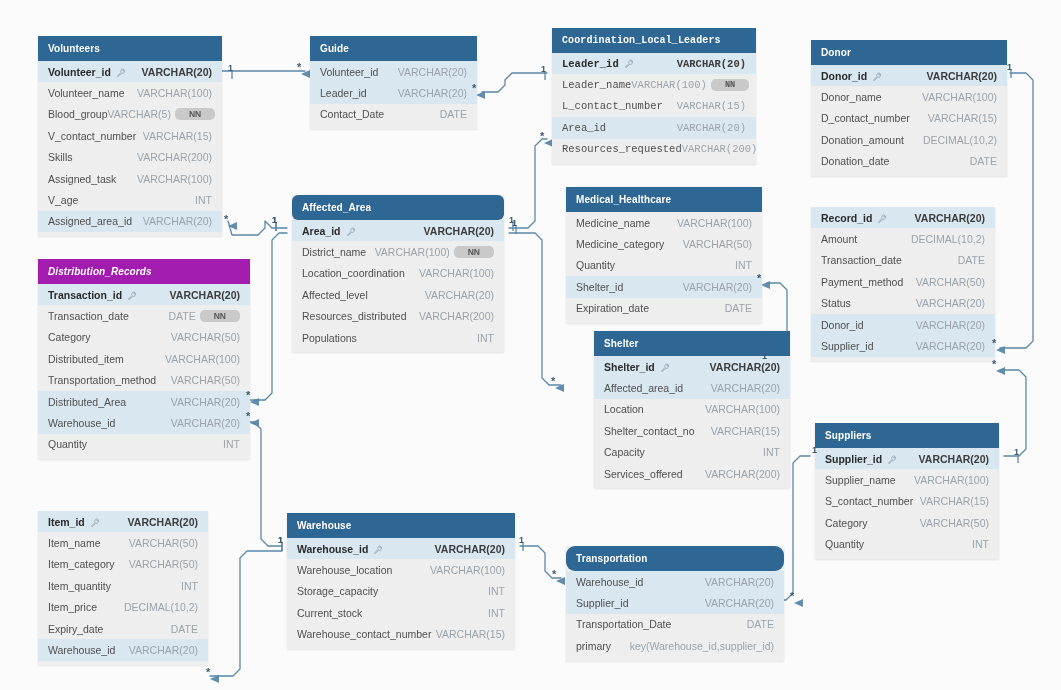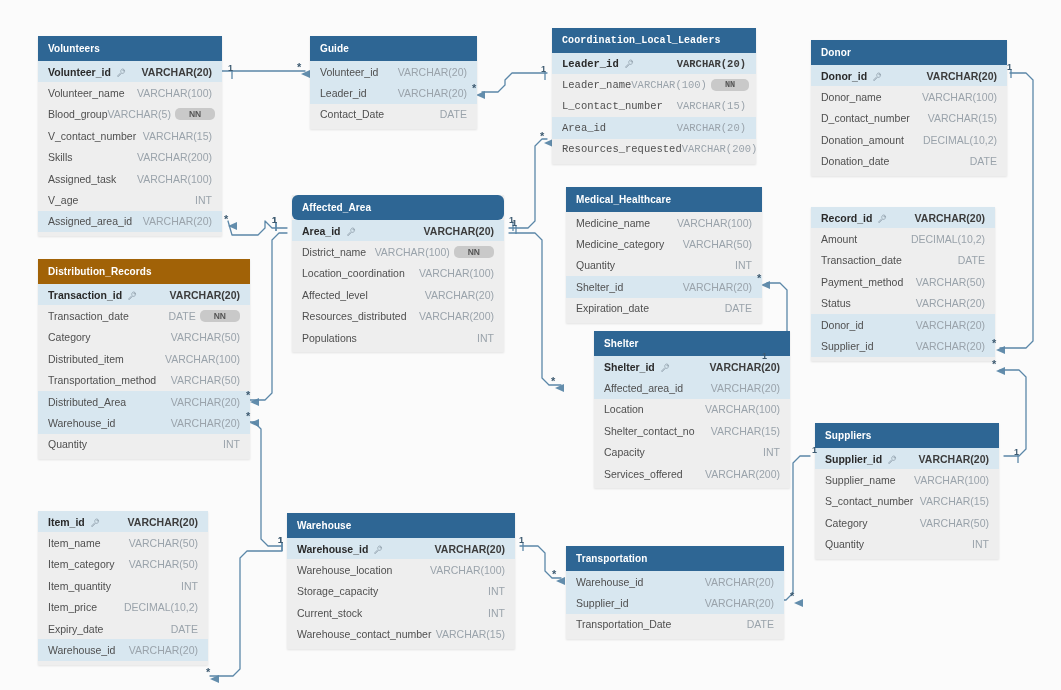--- a/index.html
+++ b/index.html
@@ -190,21 +190,21 @@
             <span class="nm">
               <span>Assigned_area_id</span>
             </span>
             <span class="tyBox">
               <span class="ty">VARCHAR(20)</span>
             </span>
           </div>
         </div>
       </div>
       <div class="card" style="left: 38px; top: 259px; width: 212px;">
-        <div class="card-title" style="background: #a16207;">Distribution_Records</div>
+        <div class="card-title" style="background: #a21caf; font-style: italic;">Distribution_Records</div>
         <div class="card-body">
           <div class="row key">
             <span class="nm">
               <span>Transaction_id</span>
               <span class="keyicon"><svg viewBox="0 0 16 16" width="9" height="9" aria-hidden="true">
                   <path d="M10.6 1.6a4 4 0 0 0-3.3 6.2L1.3 13.8v1.3h1.3l.9-.9v-1.1h1.1l.9-.9v-1.1h1.1l1.6-1.6a4 4 0 1 0 2.4-7.9zm1.6 3.3a1 1 0 1 1-1.4-1.4 1 1 0 0 1 1.4 1.4z" fill="none" stroke="#6b7b88" stroke-width="1.2"></path>
                 </svg></span>
             </span>
             <span class="tyBox">
               <span class="ty">VARCHAR(20)</span>
@@ -610,21 +610,21 @@
             <span class="nm">
               <span>Services_offered</span>
             </span>
             <span class="tyBox">
               <span class="ty">VARCHAR(200)</span>
             </span>
           </div>
         </div>
       </div>
       <div class="card" style="left: 566px; top: 546px; width: 218px;">
-        <div class="card-title" style="background: rgb(46, 102, 148);">Transportation</div>
+        <div class="card-title" style="background: rgb(46, 102, 148); border-radius: 9px;">Transportation</div>
         <div class="card-body">
           <div class="row fk">
             <span class="nm">
               <span>Warehouse_id</span>
             </span>
             <span class="tyBox">
               <span class="ty">VARCHAR(20)</span>
             </span>
           </div>
           <div class="row fk">
@@ -634,20 +634,28 @@
             <span class="tyBox">
               <span class="ty">VARCHAR(20)</span>
             </span>
           </div>
           <div class="row">
             <span class="nm">
               <span>Transportation_Date</span>
             </span>
             <span class="tyBox">
               <span class="ty">DATE</span>
+            </span>
+          </div>
+          <div class="row">
+            <span class="nm">
+              <span>primary</span>
+            </span>
+            <span class="tyBox">
+              <span class="ty">key(Warehouse_id,supplier_id)</span>
             </span>
           </div>
         </div>
       </div>
       <div class="card" style="left: 811px; top: 40px; width: 196px;">
         <div class="card-title" style="background: rgb(46, 102, 148);">Donor</div>
         <div class="card-body">
           <div class="row key">
             <span class="nm">
               <span>Donor_id</span>

